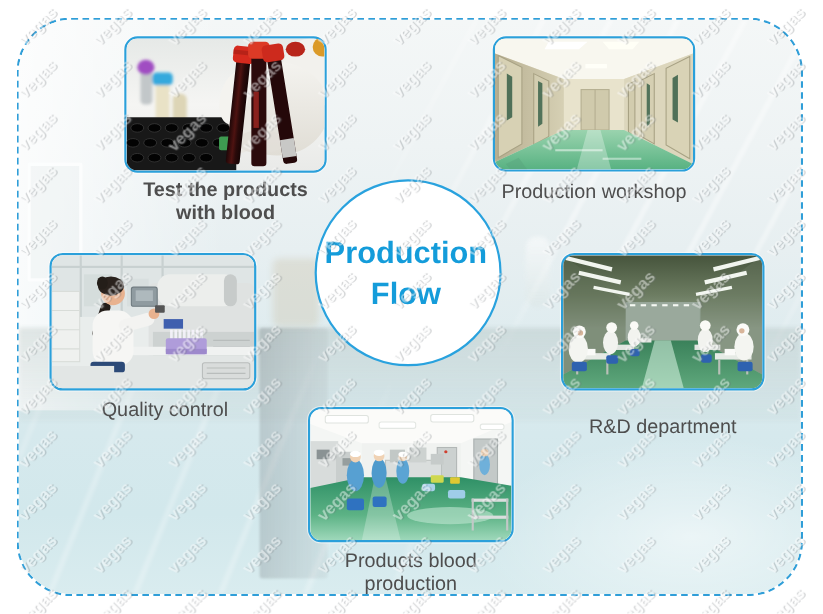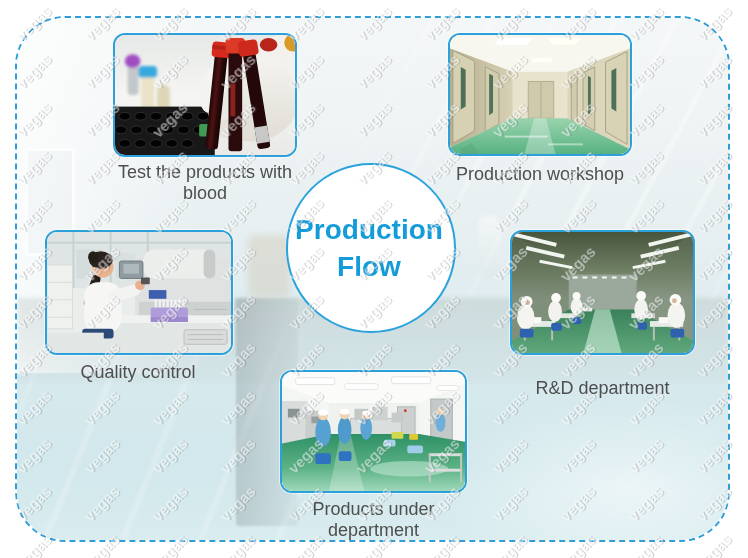--- a/index.html
+++ b/index.html
@@ -42,23 +42,23 @@
   .photo{position:absolute;box-sizing:border-box;border:2px solid #2ba0da;border-radius:12px;
     overflow:hidden;background:#fff;box-shadow:0 0 0 1px rgba(255,255,255,.55);}
   .photo svg{display:block;width:100%;height:100%;}
   #photo-blood{left:96px;top:15px;width:184px;height:124px;}
   #photo-workshop{left:431px;top:15px;width:184px;height:123px;}
   #photo-quality{left:28px;top:212px;width:188px;height:125px;}
   #photo-rd{left:493px;top:212px;width:185px;height:125px;}
   #photo-production{left:263px;top:352px;width:187px;height:123px;}
   
   .caption{position:absolute;text-align:center;color:#4e4e4e;font-size:18px;line-height:21px;}
-  #cap-blood{left:96px;top:144px;width:184px;}
+  #cap-blood{left:96px;top:144px;width:184px;font-weight:bold;}
   #cap-workshop{left:431px;top:146px;width:184px;}
-  #cap-quality{left:26px;top:344px;width:190px;}
+  #cap-quality{left:38px;top:344px;width:190px;}
   #cap-rd{left:488px;top:343px;width:195px;margin-top:17px;}
   #cap-production{left:263px;top:481px;width:187px;}
   
   #center-circle{position:absolute;left:269px;top:145px;width:170px;height:170px;border-radius:50%;
     background:#ffffff;border:2px solid #29a2de;box-sizing:border-box;
     display:flex;align-items:center;justify-content:flex-start;}
   #center-title{width:162px;text-align:center;font-weight:bold;font-size:28px;line-height:37px;color:#149cda;}
   
   #watermark-layer{position:absolute;inset:0;pointer-events:none;opacity:.5;z-index:50;}
   .wm-shadow{fill:rgba(95,100,105,.55);font:bold 15px "Liberation Sans","DejaVu Sans",sans-serif;}
@@ -390,21 +390,21 @@
         <rect x="104" y="70" width="12" height="7" rx="2" fill="#a8d2ea"></rect>
         <rect x="112" y="62" width="12" height="7" rx="1" fill="#cfd84e"></rect>
         <rect x="130" y="64" width="9" height="6" rx="1" fill="#dfc832"></rect>
       </svg>
     </figure>
 
     <div class="caption" id="cap-blood">Test the products with blood</div>
     <div class="caption" id="cap-workshop">Production workshop</div>
     <div class="caption" id="cap-quality">Quality control</div>
     <div class="caption" id="cap-rd">R&amp;D department</div>
-    <div class="caption" id="cap-production">Products under department</div>
+    <div class="caption" id="cap-production">Products blood production</div>
 
     <div id="center-circle">
       <div id="center-title">Production Flow</div>
     </div>
   </div>
 
   <svg id="watermark-layer" width="748" height="558">
     <defs>
       <pattern id="wm" width="68" height="48" patternUnits="userSpaceOnUse">
         <g transform="rotate(-45 34 24)">

